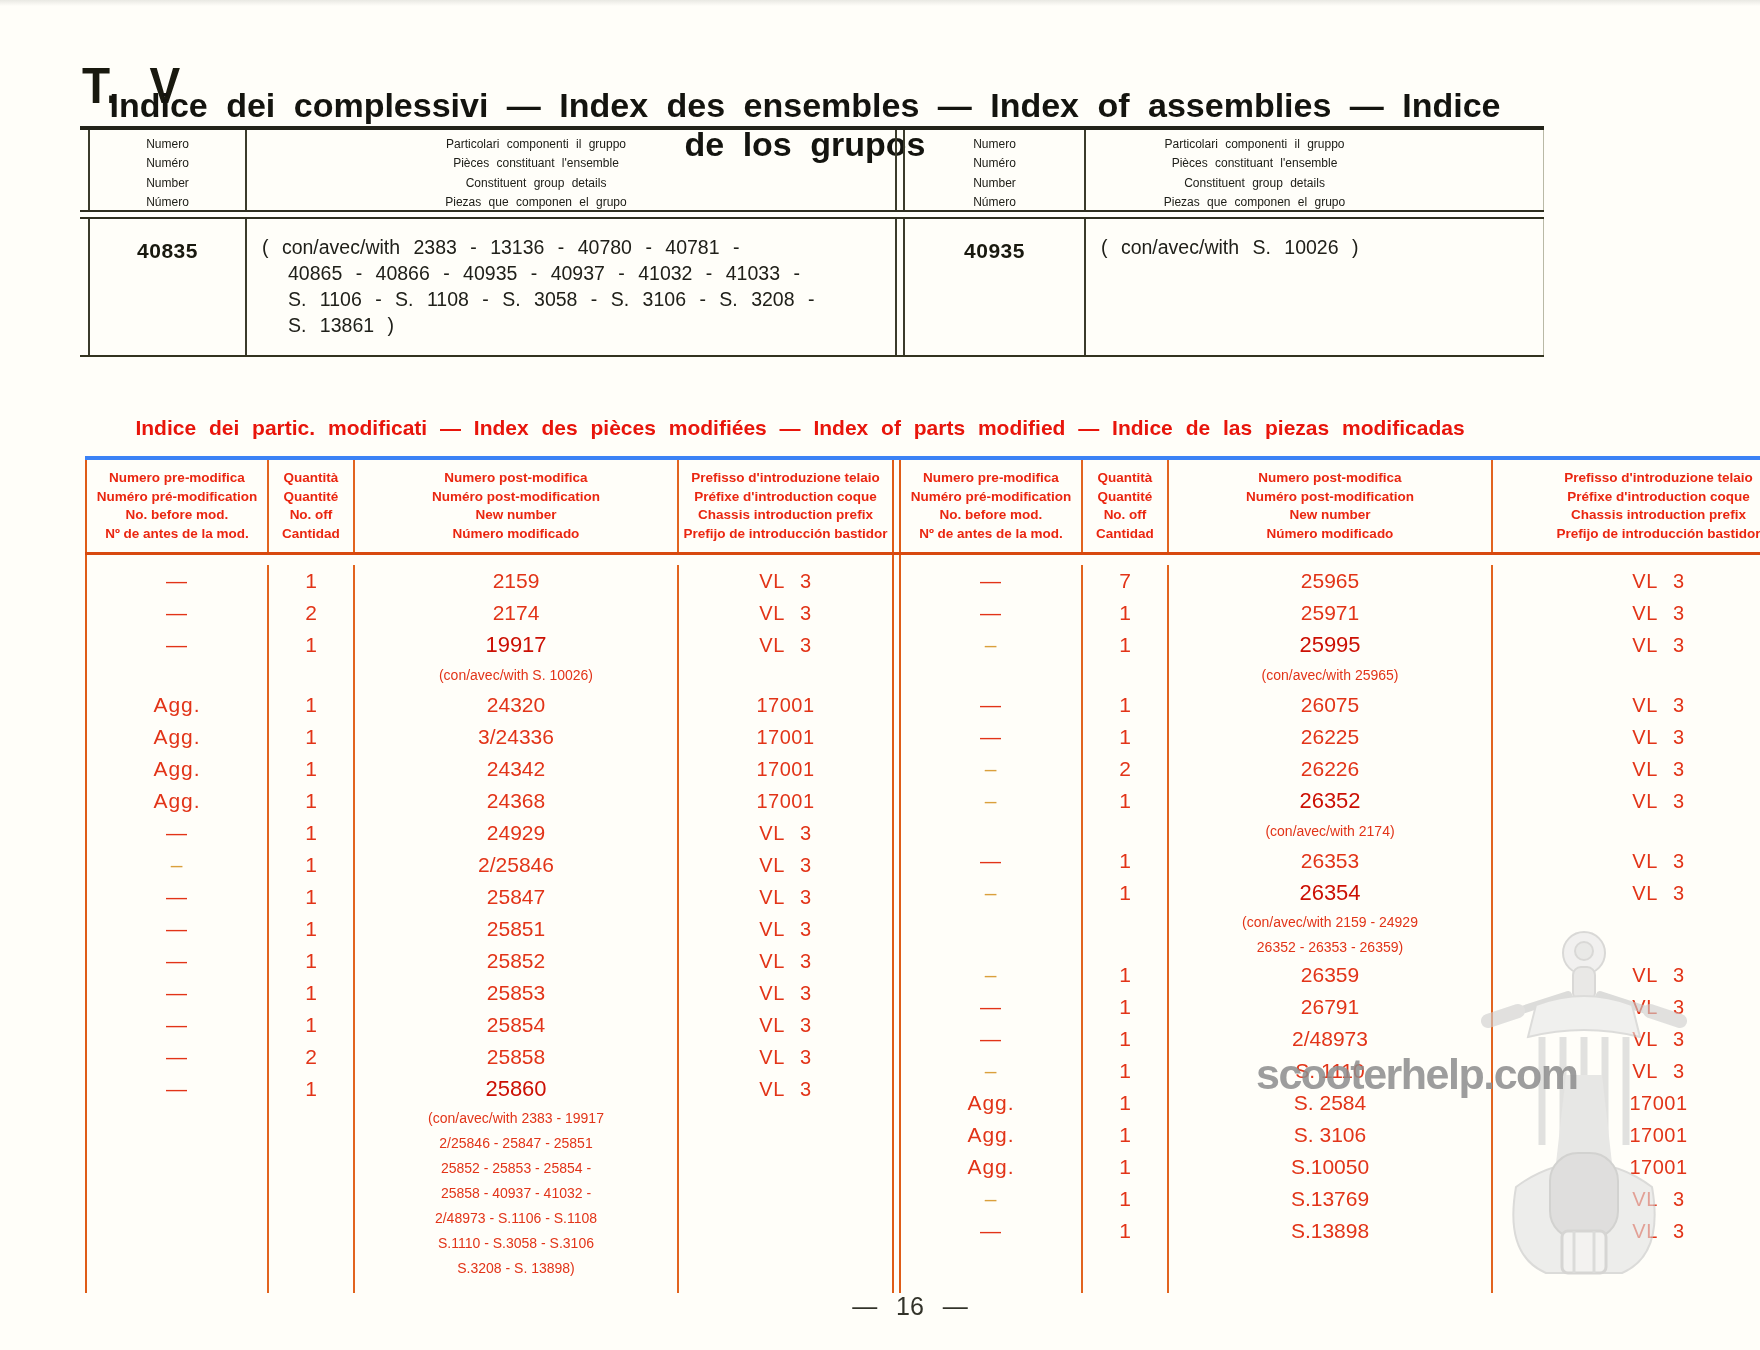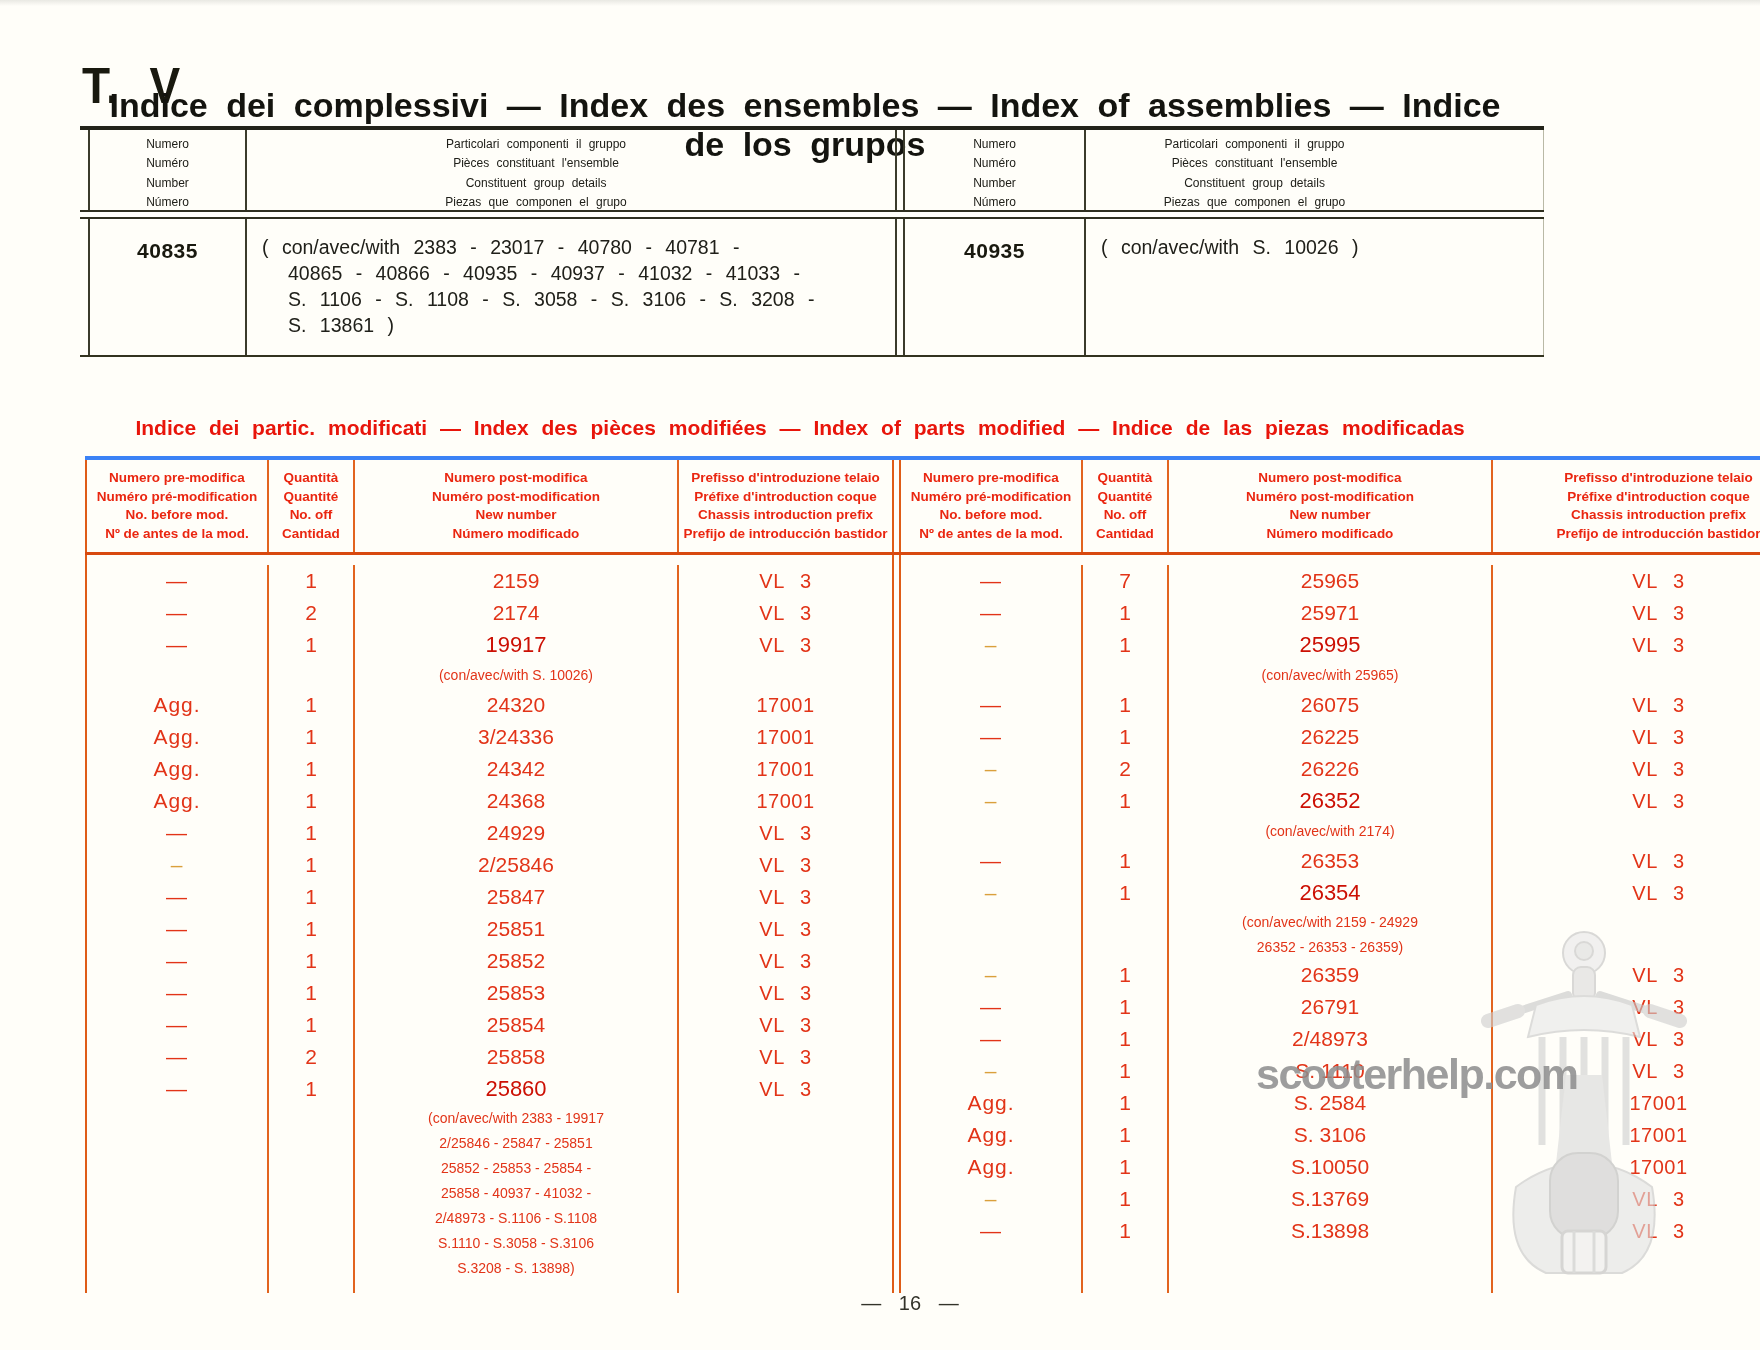--- a/index.html
+++ b/index.html
@@ -61,21 +61,21 @@
   .r .cell.prefix{font-size:20px;word-spacing:10px;letter-spacing:.5px;}
   .r .cell.pre{font-size:21px;letter-spacing:1px;}
   .faded{color:#daa03c !important;}
   .boldnum{font-weight:400;color:#cc1004 !important;font-size:22px !important;}
   .r.contr{height:25px;}
   .r.contr .cell{font-size:14px;}
   .r.contr.single{height:28px;}
   .r.fill{flex:1;height:auto;}
 
   
-  .pagenum{left:770px;top:1292px;width:280px;text-align:center;font-size:20px;
+  .pagenum{left:770px;top:1292px;width:280px;text-align:center;font-size:25px;
            color:#33332a;word-spacing:12px;}
   .scooter{left:1478px;top:925px;width:212px;height:358px;z-index:5;opacity:.62;}
   .wm{left:1256px;top:1050px;font-size:43px;font-weight:700;color:#8d8d8d;
       letter-spacing:-1.5px;opacity:.85;z-index:6;}
 </style>
 </head>
 <body>
 
 <div class="page">
 
@@ -111,21 +111,21 @@
           <div class="hl">Piezas que componen el grupo</div>
         </div>
     </div>
     <div class="t1-dbl"></div>
     <div class="t1-grid t1-body">
       <div class="t1-cell ca">
         <div class="t1-number">40835</div>
       </div>
       <div class="t1-cell cb">
         <div class="t1-details">
-            <div class="hl">( con/avec/with 2383 - 23017 - 40780 - 40781 -</div>
+            <div class="hl">( con/avec/with 2383 - 13136 - 40780 - 40781 -</div>
             <div class="hl ind">40865 - 40866 - 40935 - 40937 - 41032 - 41033 -</div>
             <div class="hl ind">S. 1106 - S. 1108 - S. 3058 - S. 3106 - S. 3208 -</div>
             <div class="hl ind">S. 13861 )</div>
           </div>
       </div>
       <div class="dvd"></div>
       <div class="t1-cell ca2">
         <div class="t1-number">40935</div>
       </div>
       <div class="t1-cell cb2">

